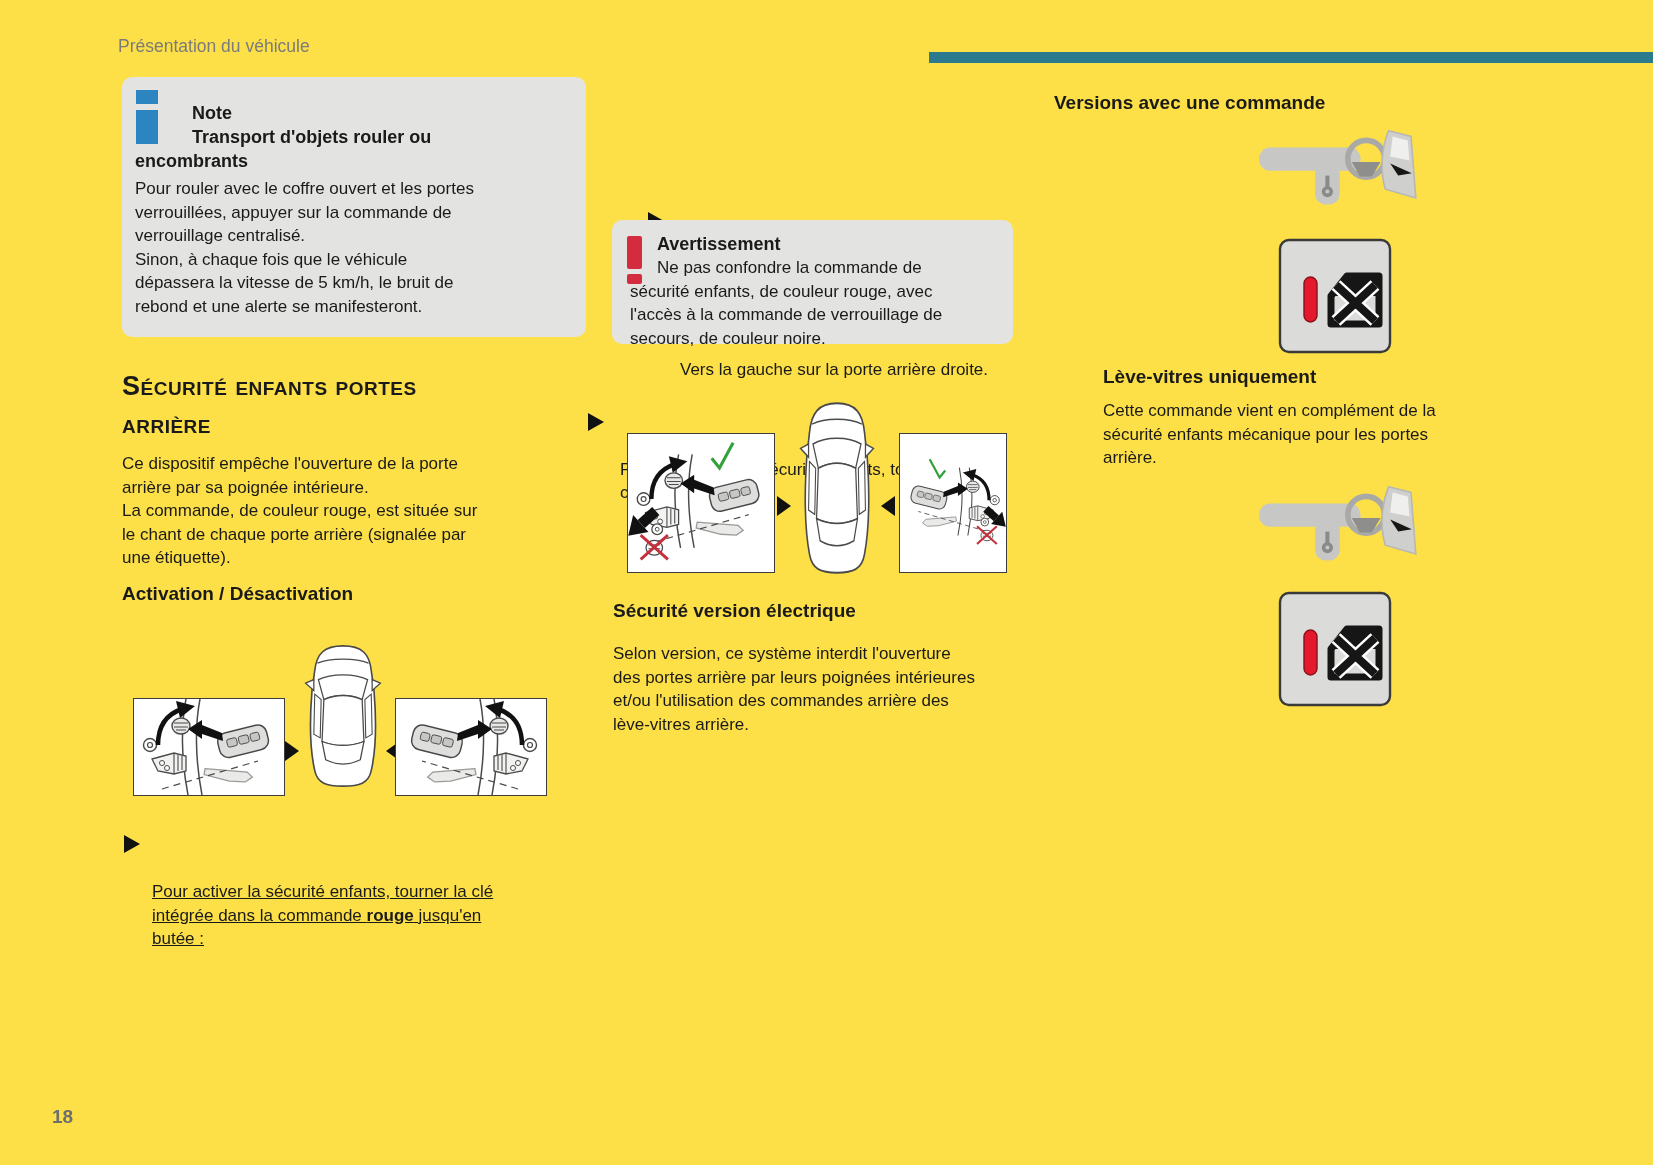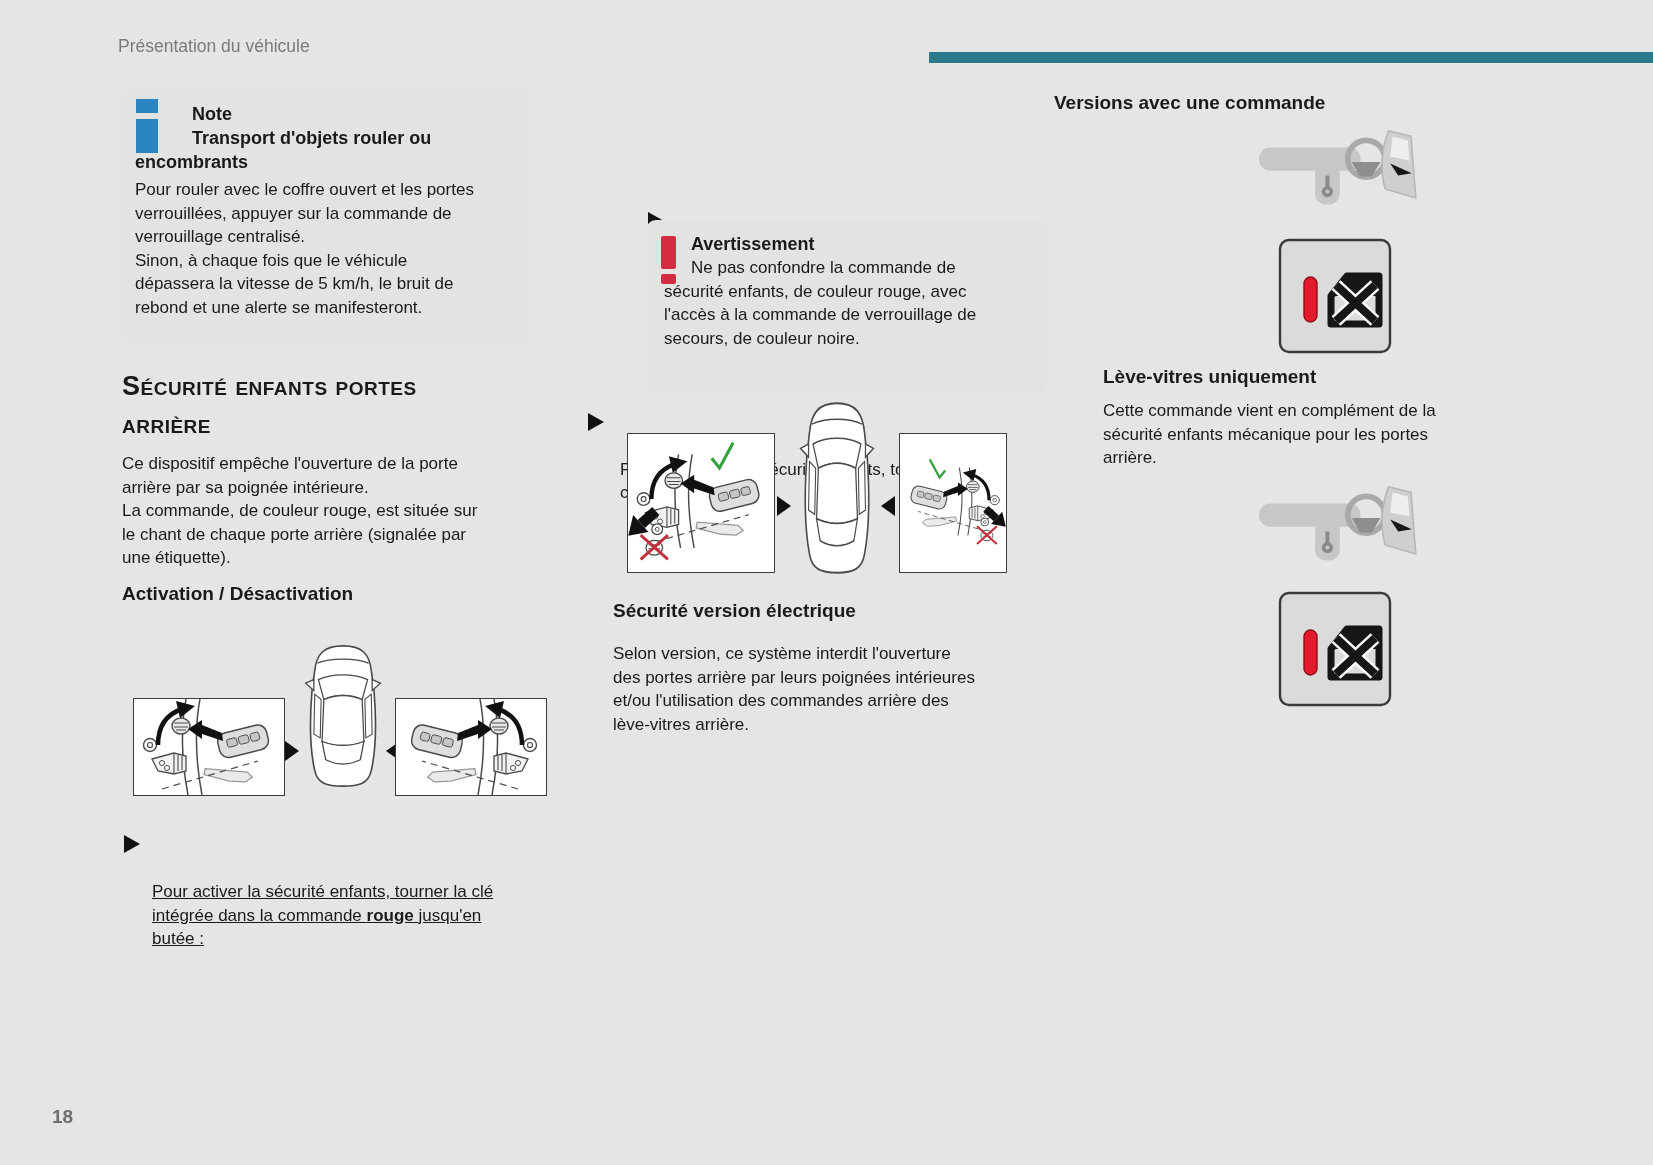--- a/index.html
+++ b/index.html
@@ -1,43 +1,43 @@
 <!DOCTYPE html>
 <html><head>
 <meta charset="utf-8">
 <style>
   html,body{margin:0;padding:0;background:#ffffff;}
   .canvas{
-    position:relative;width:1653px;height:1165px;background:#e5e5e5;
+    position:relative;width:1653px;height:1165px;background:#fde047;
     font-family:"Liberation Sans", sans-serif;color:#1a1a1a;overflow:hidden;
   }
   .abs{position:absolute;}
   
   .page-header{left:118px;top:36px;font-size:17.5px;color:#7b7b7b;}
   .teal-bar{left:929px;top:52px;width:724px;height:11px;background:#2b7a8e;}
   .page-number{left:52px;top:1106px;font-size:19px;font-weight:bold;color:#6e6e6e;}
   
   .body-text{font-size:17px;line-height:23.5px;white-space:pre-line;}
   .h2{font-size:19px;font-weight:bold;}
   .h1{
     font-size:27px;font-weight:bold;font-variant:small-caps;
     letter-spacing:.5px;line-height:38px;white-space:pre-line;
   }
   
   .gray-box{background:#e3e3e1;border-radius:10px;}
-  .note-box{left:122px;top:86px;width:408px;height:260px;padding:16px 14px 0 13px;box-sizing:border-box;}
+  .note-box{left:122px;top:77px;width:464px;height:260px;padding:24px 14px 0 13px;box-sizing:border-box;}
   .box-title{font-size:18px;font-weight:bold;line-height:24px;}
   .indent57{text-indent:57px;}
   .indent27{text-indent:27px;}
   .ml57{margin-left:57px;}
   .ml27{margin-left:27px;}
   .info-icon{position:absolute;left:14px;top:13px;width:22px;}
   .info-icon .dot{width:22px;height:14px;background:#2c85c0;margin-bottom:6px;}
   .info-icon .bar{width:22px;height:34px;background:#2c85c0;}
-  .warn-box{left:612px;top:220px;width:401px;height:174px;padding:12px 14px 0 18px;box-sizing:border-box;margin-left:34px;}
+  .warn-box{left:612px;top:220px;width:401px;height:124px;padding:12px 14px 0 18px;box-sizing:border-box;}
   .warn-icon{position:absolute;left:15px;top:16px;width:15px;}
   .warn-icon .bar{width:15px;height:33px;background:#d22c3e;border-radius:2px;margin-bottom:5px;}
   .warn-icon .dot{width:15px;height:10px;background:#d22c3e;border-radius:2px;}
   
   .bullet{position:relative;}
   .tri-right{
     position:absolute;top:2px;width:0;height:0;
     border-top:9.5px solid transparent;border-bottom:9.5px solid transparent;
     border-left:16px solid #111;
   }

